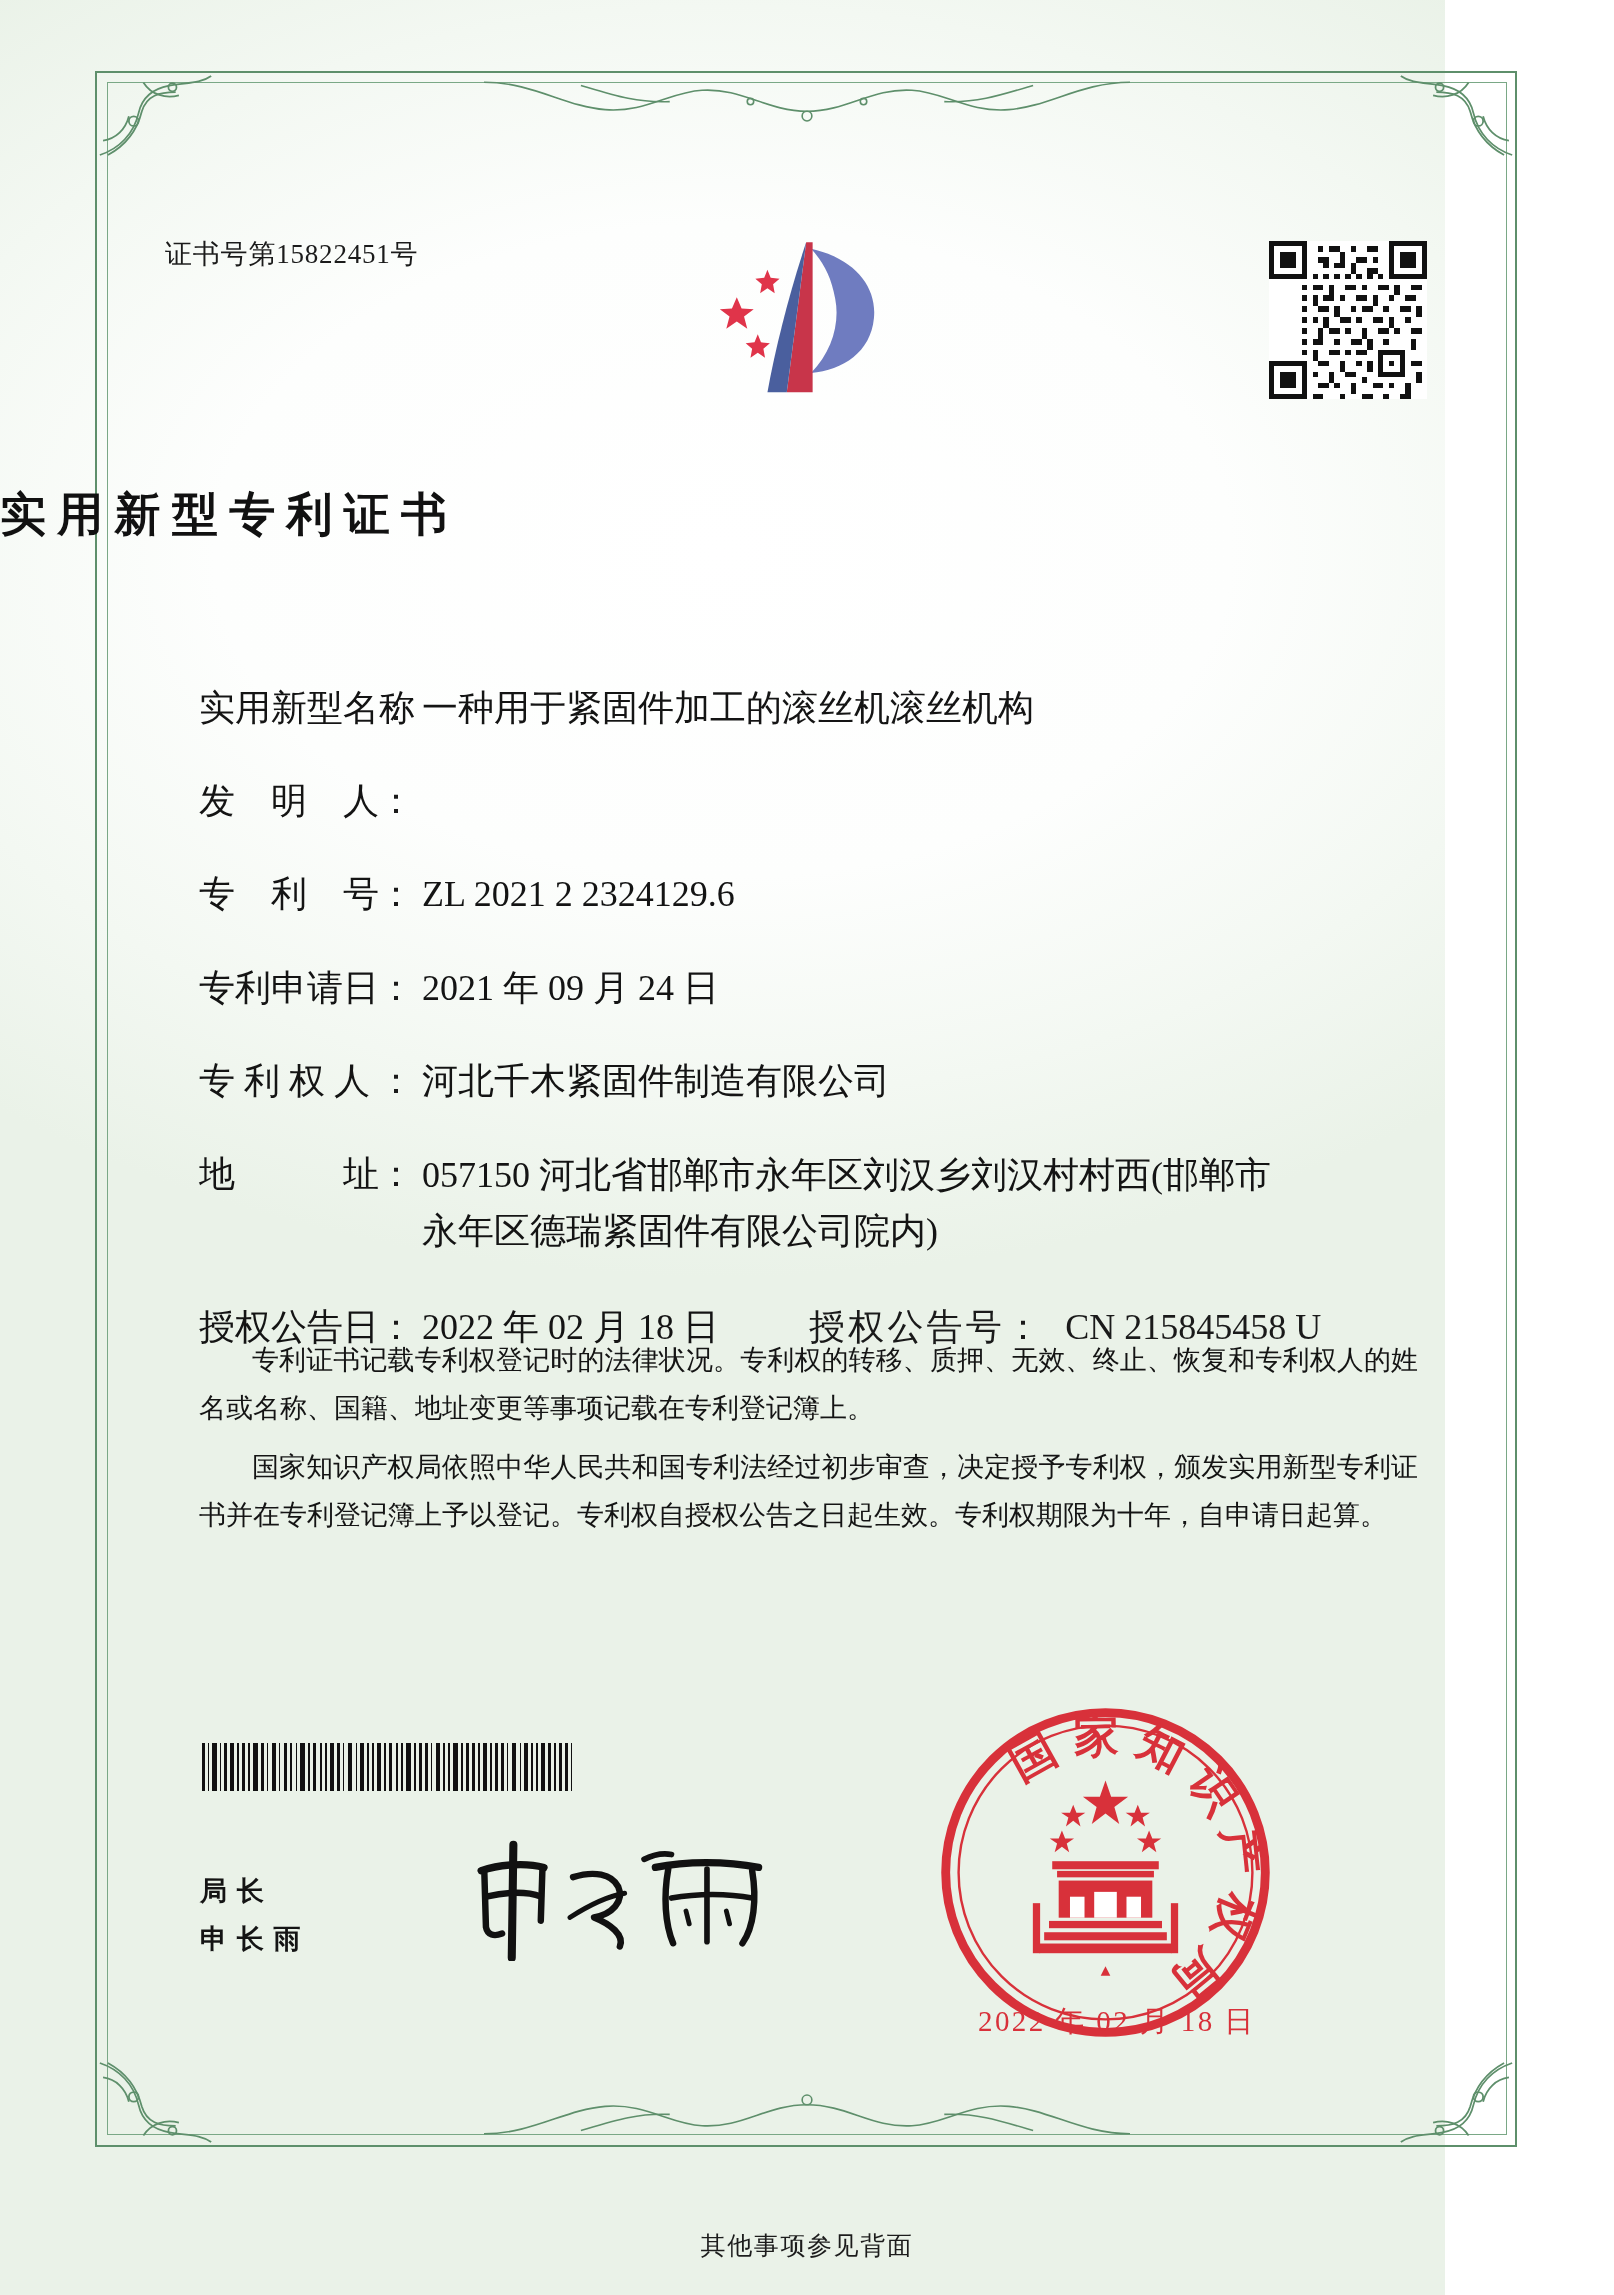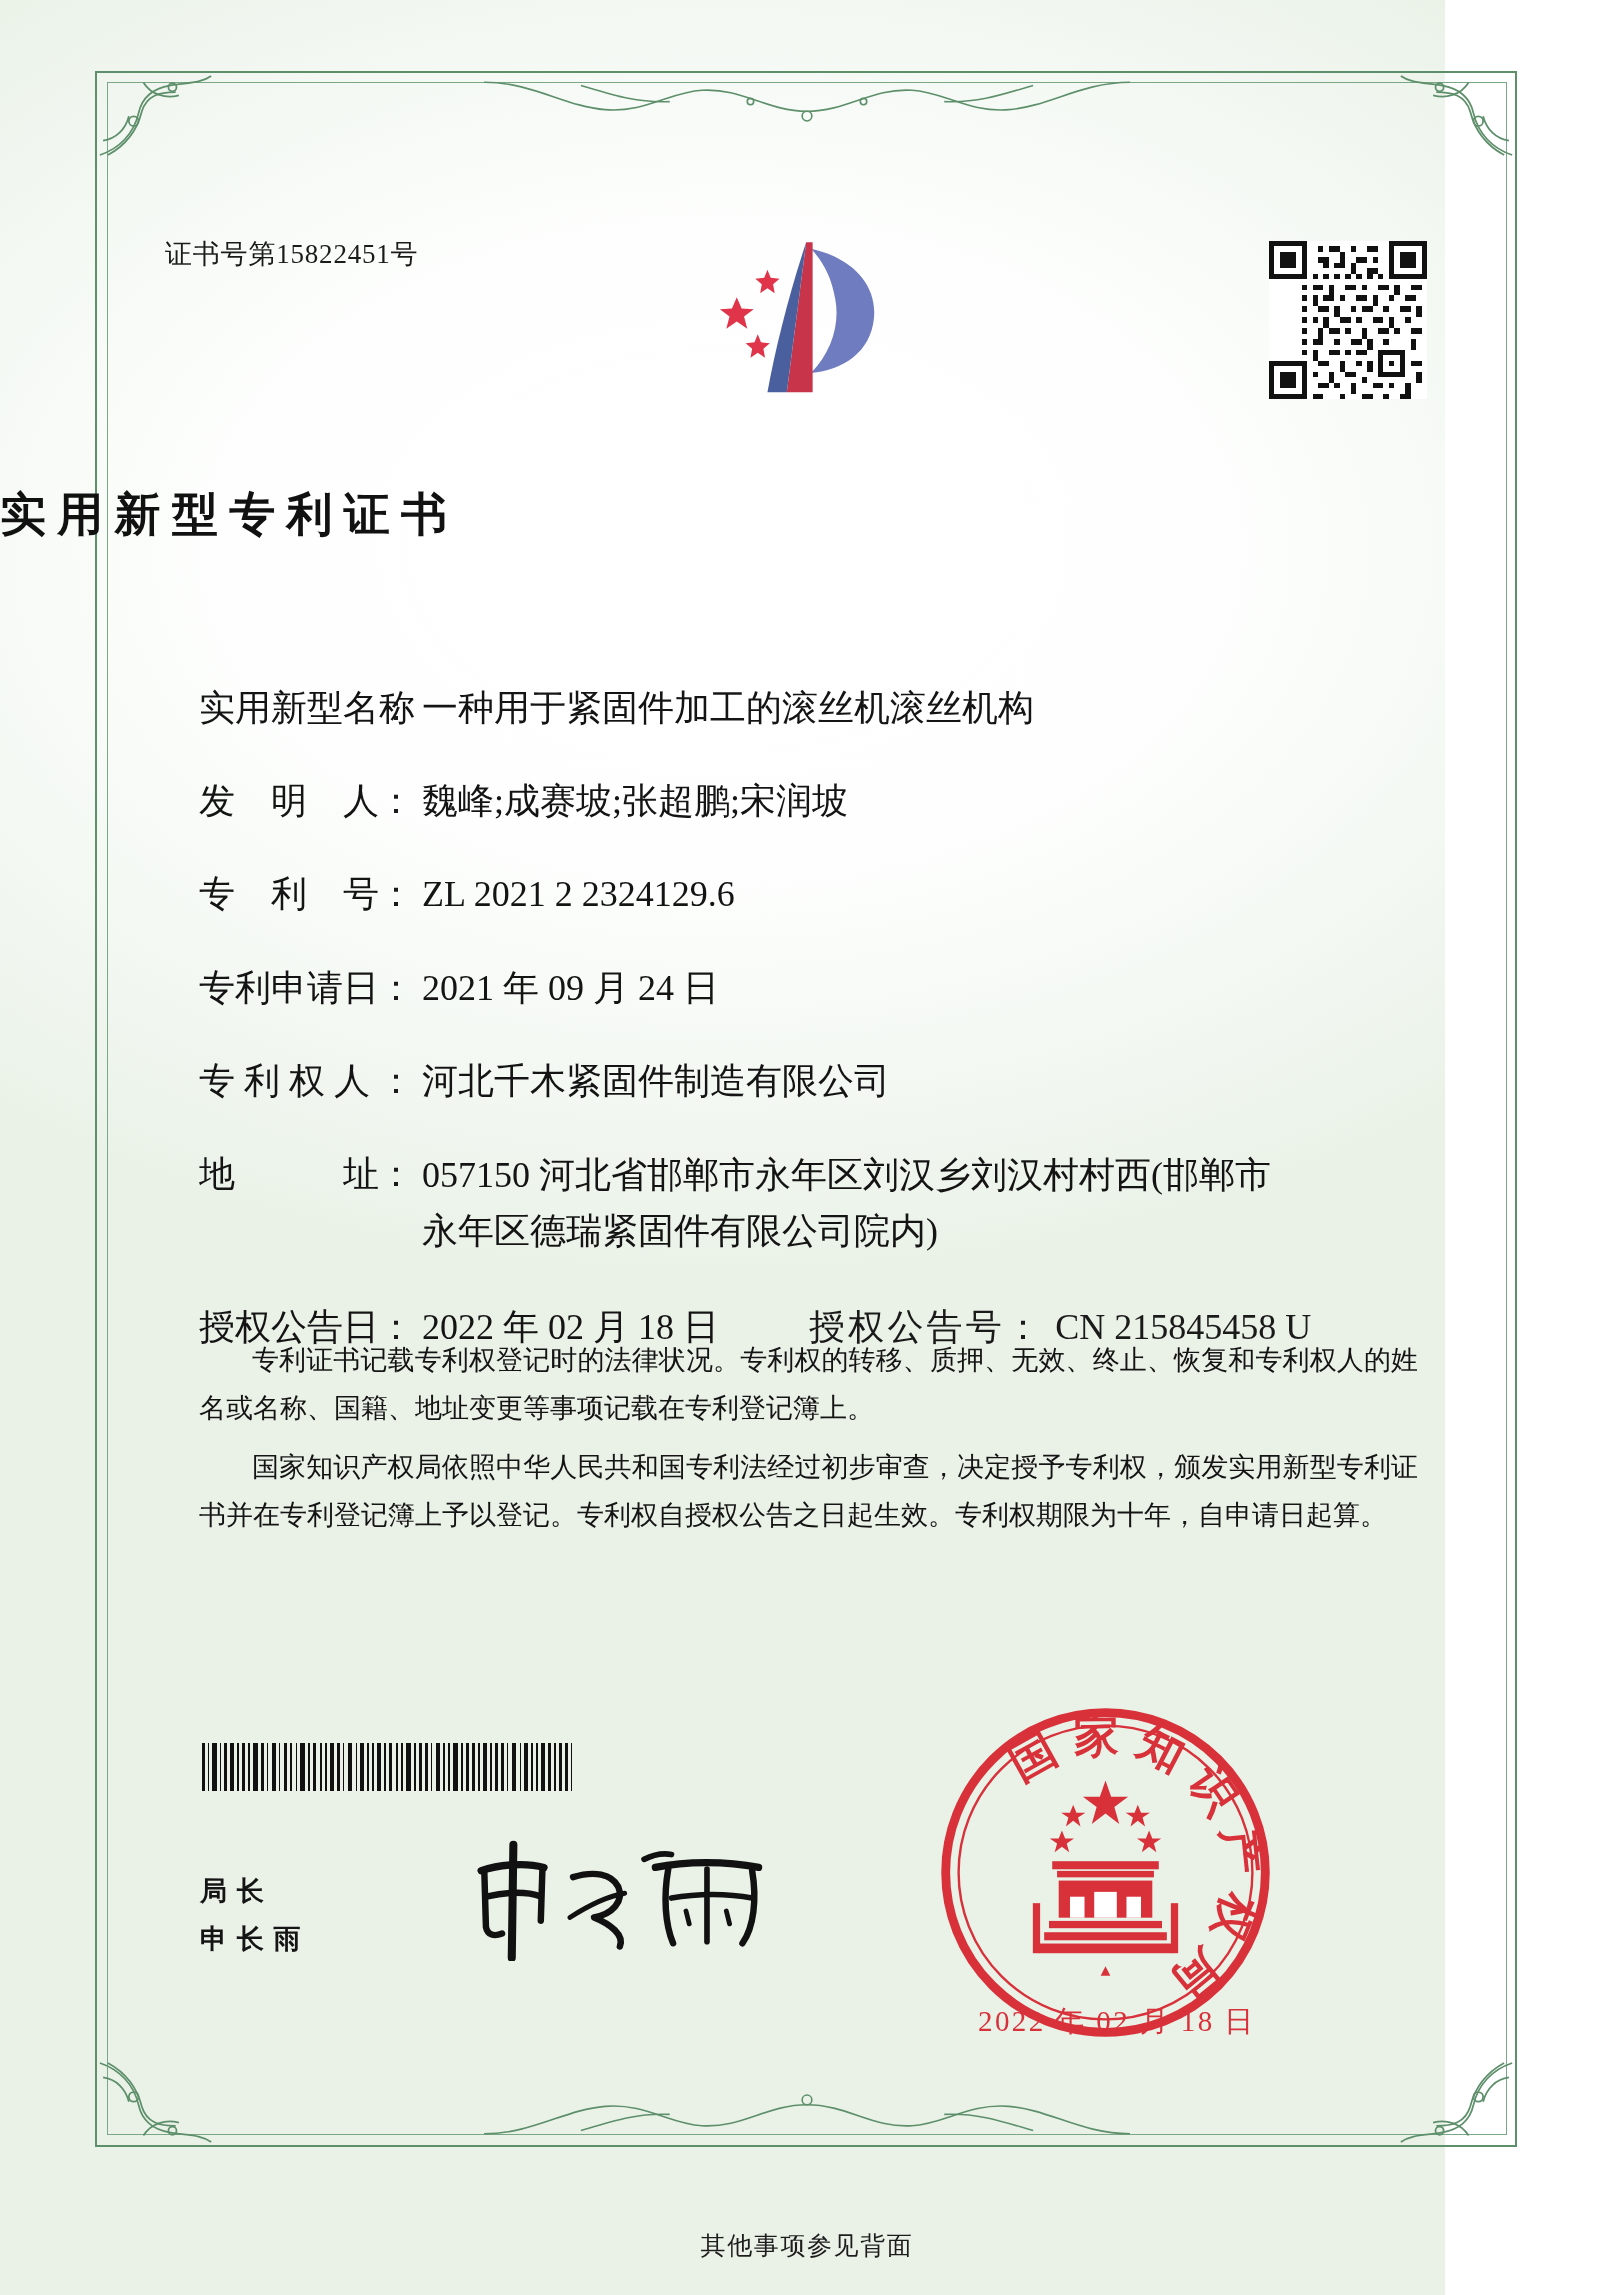--- a/index.html
+++ b/index.html
@@ -132,21 +132,21 @@
     color: #141414;
   }
 
   
   .row-address .f-value { line-height: 1.55; max-width: 872px; }
 
   
   .row-grant { margin-bottom: 32px; }
   .row-grant .f-value { flex: 0 0 auto; width: 379px; }
   .grant-no-label { flex: 0 0 auto; letter-spacing: 3.2px; margin-left: 8px;}
-  .grant-no-value { flex: 0 0 auto; margin-left: 11px; }
+  .grant-no-value { flex: 0 0 auto; margin-left: 21px; }
 
   
   .paras {
     position: absolute;
     left: 199px; top: 1336px;
     width: 1219px;
     font-size: 27px;
     line-height: 1.78;
     color: #141414;
     text-align: justify;
@@ -444,21 +444,20 @@
 
     <div class="field-row">
       <span class="f-label">实用新型名称</span>
       <span class="f-colon">：</span>
       <span class="f-value">一种用于紧固件加工的滚丝机滚丝机构</span>
     </div>
 
     <div class="field-row">
       <span class="f-label">发　明　人</span>
       <span class="f-colon">：</span>
-      <span class="f-value">魏峰;成赛坡;张超鹏;宋润坡</span>
     </div>
 
     <div class="field-row">
       <span class="f-label">专　利　号</span>
       <span class="f-colon">：</span>
       <span class="f-value">ZL 2021 2 2324129.6</span>
     </div>
 
     <div class="field-row">
       <span class="f-label">专利申请日</span>

